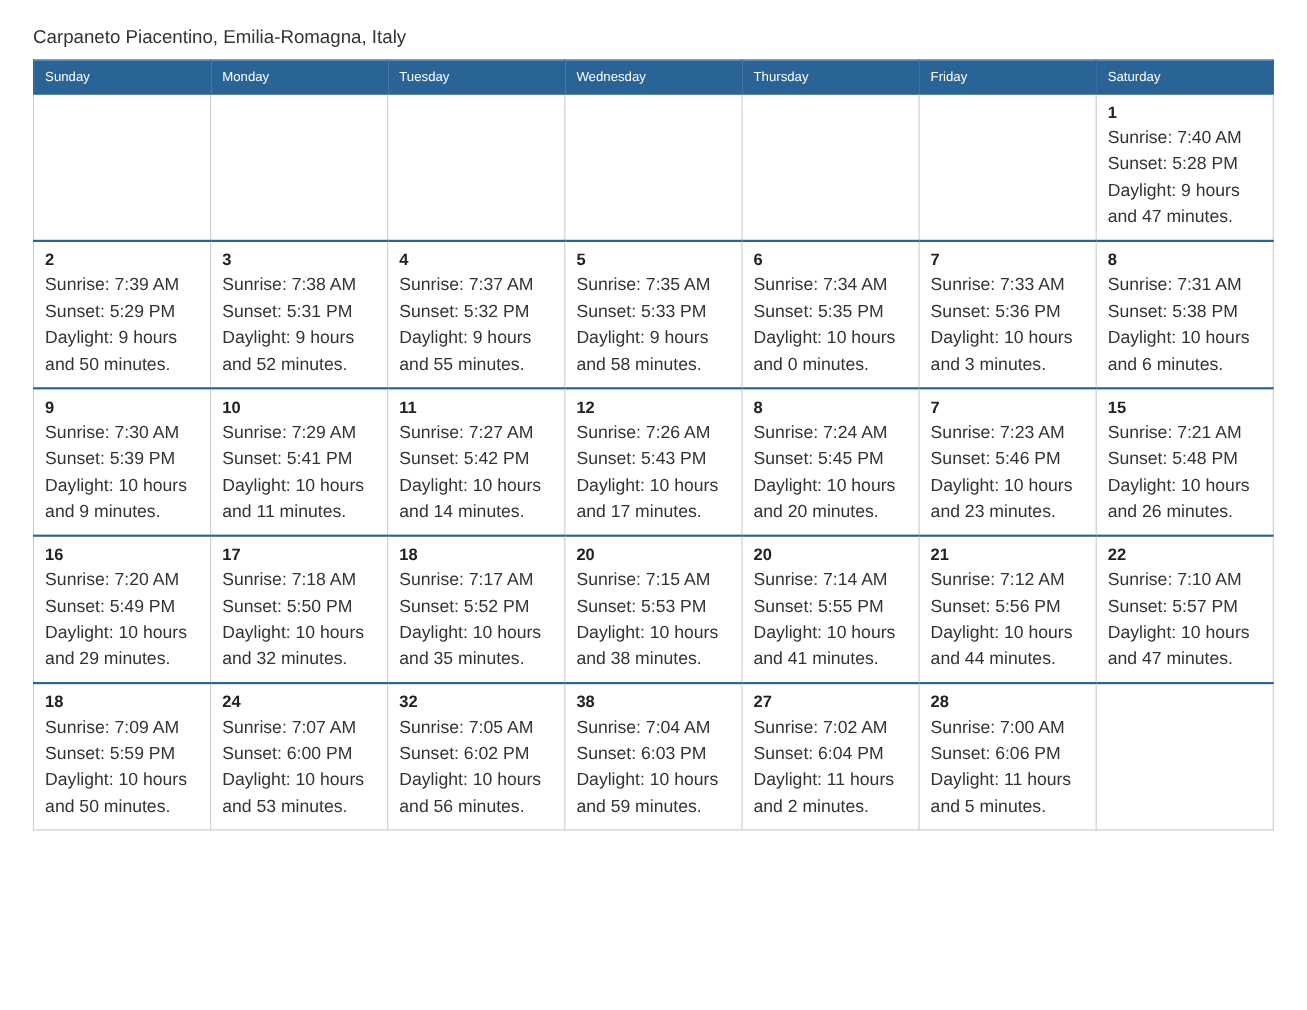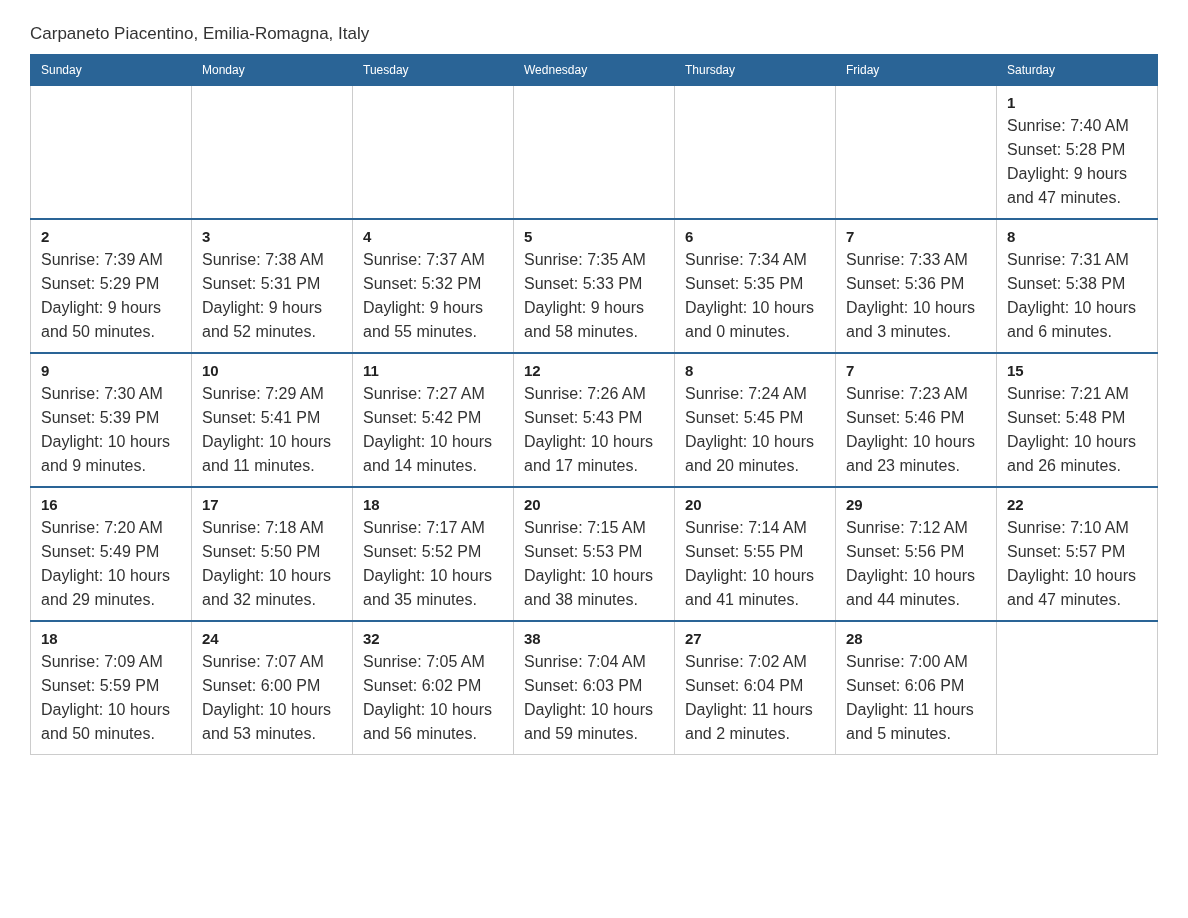--- a/index.html
+++ b/index.html
@@ -211,21 +211,21 @@
         </td>
         <td>
           <span class="day-number">20</span>
           <div class="day-info">Sunrise: 7:15 AM<br>Sunset: 5:53 PM<br>Daylight: 10 hours and 38 minutes.</div>
         </td>
         <td>
           <span class="day-number">20</span>
           <div class="day-info">Sunrise: 7:14 AM<br>Sunset: 5:55 PM<br>Daylight: 10 hours and 41 minutes.</div>
         </td>
         <td>
-          <span class="day-number">29</span>
+          <span class="day-number">21</span>
           <div class="day-info">Sunrise: 7:12 AM<br>Sunset: 5:56 PM<br>Daylight: 10 hours and 44 minutes.</div>
         </td>
         <td>
           <span class="day-number">22</span>
           <div class="day-info">Sunrise: 7:10 AM<br>Sunset: 5:57 PM<br>Daylight: 10 hours and 47 minutes.</div>
         </td>
       </tr>
       <tr class="row-separator">
         <td>
           <span class="day-number">18</span>

